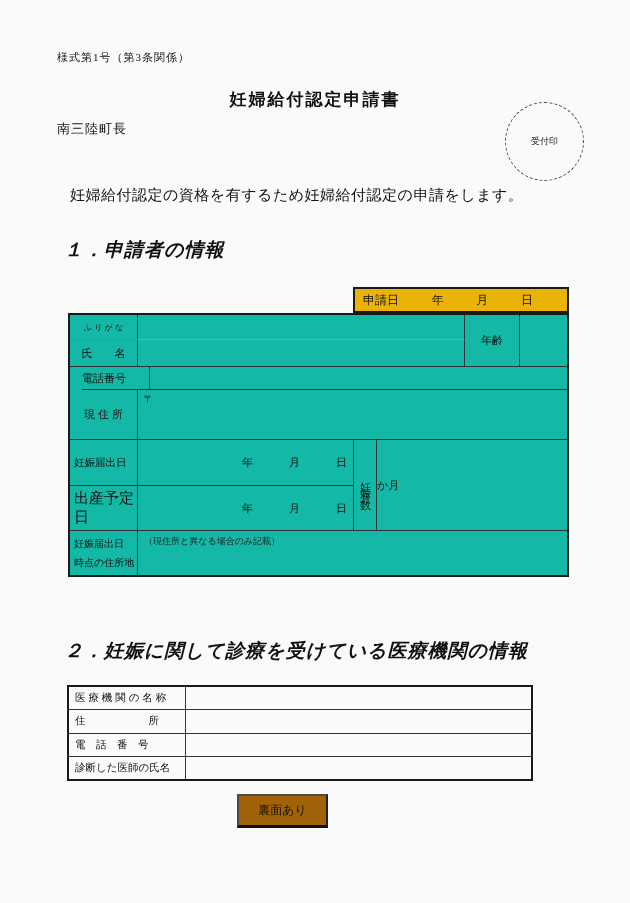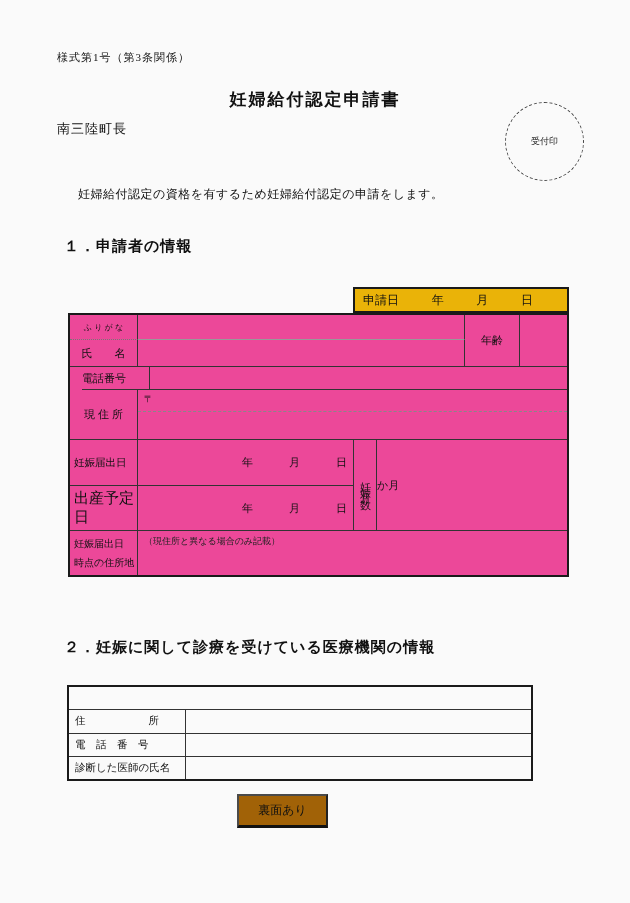--- a/index.html
+++ b/index.html
@@ -12,32 +12,32 @@
   .abs { position:absolute; }
 
   .form-number { left:57px; top:50px; font-size:11px; font-family:"Liberation Serif","DejaVu Serif",serif; letter-spacing:1px; }
   .doc-title { left:0; top:88px; width:630px; text-align:center; font-size:17px; font-weight:bold; letter-spacing:2px; }
   .addressee { left:57px; top:120px; font-size:13px; letter-spacing:1px; }
   .stamp-circle {
     left:505px; top:102px; width:79px; height:79px; border:1px dashed #444;
     border-radius:50%; display:flex; align-items:center; justify-content:center;
     font-size:9px; color:#222;
   }
-  .declaration { left:70px; top:186px; font-size:12px; letter-spacing:0.5px;margin-left:8px; }
-  .section-heading { font-size:15px; font-weight:bold; letter-spacing:1px; }
+  .declaration { left:70px; top:186px; font-size:15px; letter-spacing:0.5px; }
+  .section-heading { font-size:19px; font-weight:bold; letter-spacing:1px;font-style:italic; }
   .s1-heading { left:64px; top:237px; }
   .s2-heading { left:64px; top:638px; }
 
   .app-date-box {
     left:353px; top:287px; width:216px; height:26px; border:2px solid #1a1a1a;
     display:flex; align-items:center; justify-content:space-between;
     padding:0 34px 0 8px; font-size:12px; background:#eab308;
   }
 
-  .table1 { left:68px; top:313px; width:501px; height:264px; border:2px solid #1a1a1a; background:#ec4899; }
+  .table1 { left:68px; top:313px; width:501px; height:264px; border:2px solid #1a1a1a; background:#14b8a6; }
   .cell { position:absolute; font-size:11px; display:flex; align-items:center; }
   .br { border-right:1px solid #333; }
   .bb { border-bottom:1px solid #333; }
   .center { justify-content:center; }
 
   .c-furigana-label { left:0; top:0; width:68px; height:25px; border-right:1px solid #333; border-bottom:1px dotted #777; font-size:8px; justify-content:center; }
   .c-furigana-value { left:68px; top:0; width:327px; height:25px; border-right:1px solid #333; border-bottom:1px solid #999; }
   .c-age-label   { left:395px; top:0; width:55px; height:52px; }
   .c-age-value   { left:450px; top:0; width:47px; height:52px; }
   .c-name-label  { left:0; top:25px; width:68px; height:27px; }
@@ -130,20 +130,21 @@
     </div>
     <div class="cell c-regaddr-value">
       <span>（現住所と異なる場合のみ記載）</span>
     </div>
   </div>
 
   <div class="abs section-heading s2-heading">２．妊娠に関して診療を受けている医療機関の情報</div>
 
   <div class="abs table2">
     <div class="t2-row">
+      <div class="t2-label">医 療 機 関 の 名 称</div>
       <div class="t2-value"></div>
     </div>
     <div class="t2-row">
       <div class="t2-label">住　　　　　　所</div>
       <div class="t2-value"></div>
     </div>
     <div class="t2-row">
       <div class="t2-label">電　話　番　号</div>
       <div class="t2-value"></div>
     </div>

